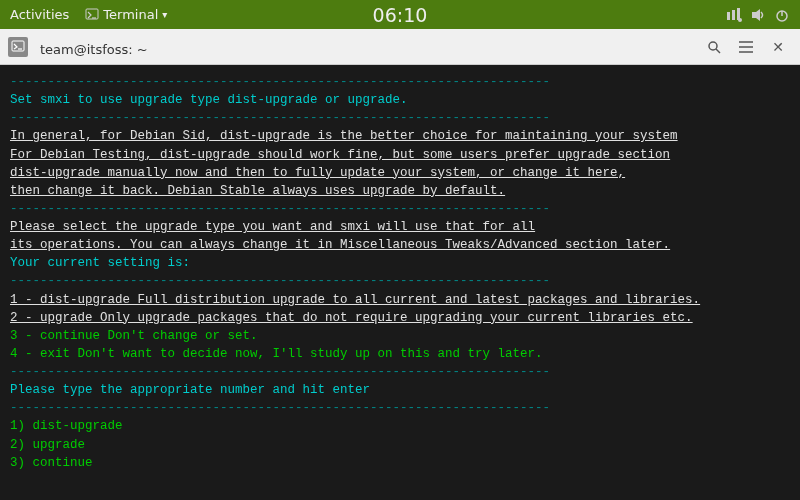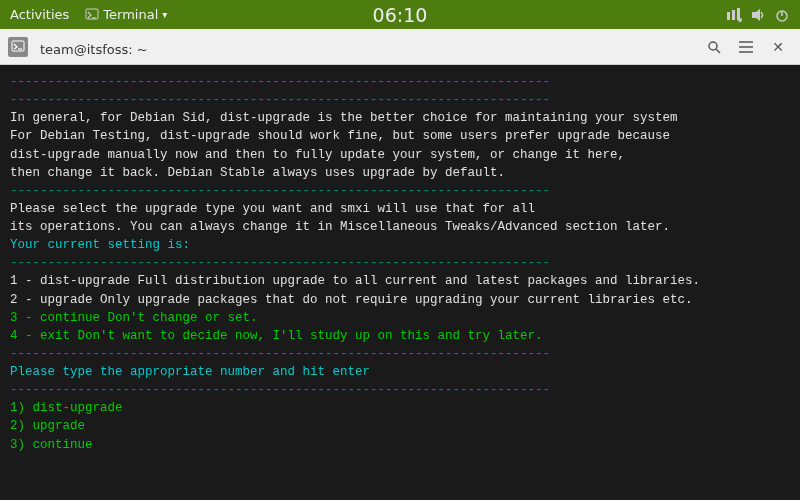--- a/index.html
+++ b/index.html
@@ -71,21 +71,21 @@
       overflow-y: auto;
       font-family: 'Courier New', Courier, monospace;
       font-size: 12.5px;
       line-height: 1.45;
       color: #00cc00;
     }
     .line { white-space: pre-wrap; }
     .separator { color: #008888; }
     .text-cyan { color: #00cccc; }
     .text-green { color: #00cc00; }
-    .text-white { color: #e0e0e0; }
+    .text-white { color: #e0e0e0; text-decoration: underline; }
   </style>
 </head>
 <body>
 
 <div class="system-bar">
   <div class="system-bar-left">
     <span class="activities-btn">Activities</span>
     <span class="terminal-label">
       <svg width="14" height="14" viewBox="0 0 14 14">
           <rect x="1" y="1" width="12" height="10" rx="1" fill="none" stroke="#ccc" stroke-width="1"></rect>
@@ -141,24 +141,25 @@
             <line x1="0" y1="6" x2="14" y2="6" stroke="#555" stroke-width="1.5"></line>
             <line x1="0" y1="11" x2="14" y2="11" stroke="#555" stroke-width="1.5"></line>
           </svg>
       </button>
       <button class="titlebar-btn close">✕</button>
     </div>
   </div>
 
   <div class="terminal-content" id="terminal-output">
   <div class="line separator">------------------------------------------------------------------------</div>
+      <div class="line text-cyan">Set smxi to use upgrade type dist-upgrade or upgrade.</div>
       <div class="line separator">------------------------------------------------------------------------</div>
       <div class="line"></div>
       <div class="line text-white">In general, for Debian Sid, dist-upgrade is the better choice for maintaining your system</div>
-      <div class="line text-white">For Debian Testing, dist-upgrade should work fine, but some users prefer upgrade because</div>
+      <div class="line text-white">For Debian Testing, dist-upgrade should work fine, but some users prefer upgrade section</div>
       <div class="line text-white">dist-upgrade manually now and then to fully update your system, or change it here,</div>
       <div class="line text-white">then change it back. Debian Stable always uses upgrade by default.</div>
       <div class="line separator">------------------------------------------------------------------------</div>
       <div class="line text-white">Please select the upgrade type you want and smxi will use that for all</div>
       <div class="line text-white">its operations. You can always change it in Miscellaneous Tweaks/Advanced section later.</div>
       <div class="line"></div>
       <div class="line text-cyan">Your current setting is:</div>
       <div class="line separator">------------------------------------------------------------------------</div>
       <div class="line text-white">1 - dist-upgrade Full distribution upgrade to all current and latest packages and libraries.</div>
       <div class="line text-white">2 - upgrade Only upgrade packages that do not require upgrading your current libraries etc.</div>

